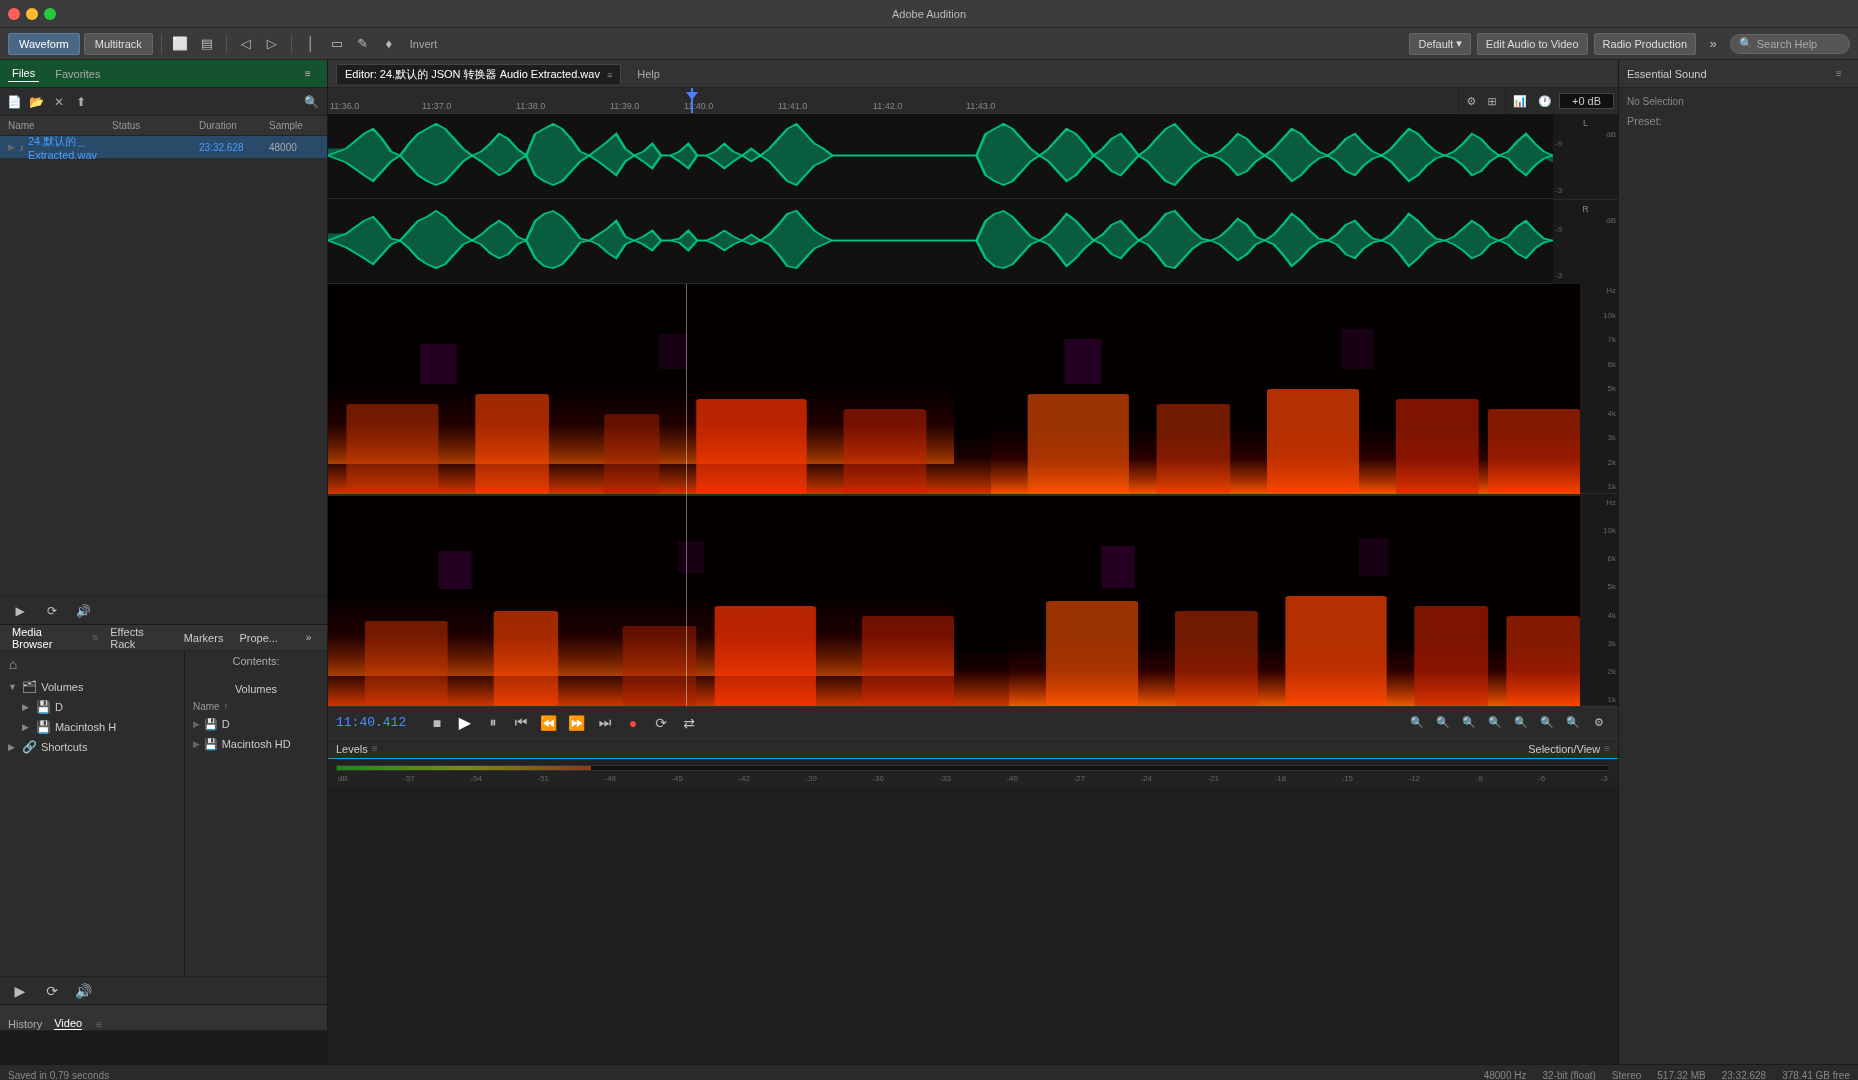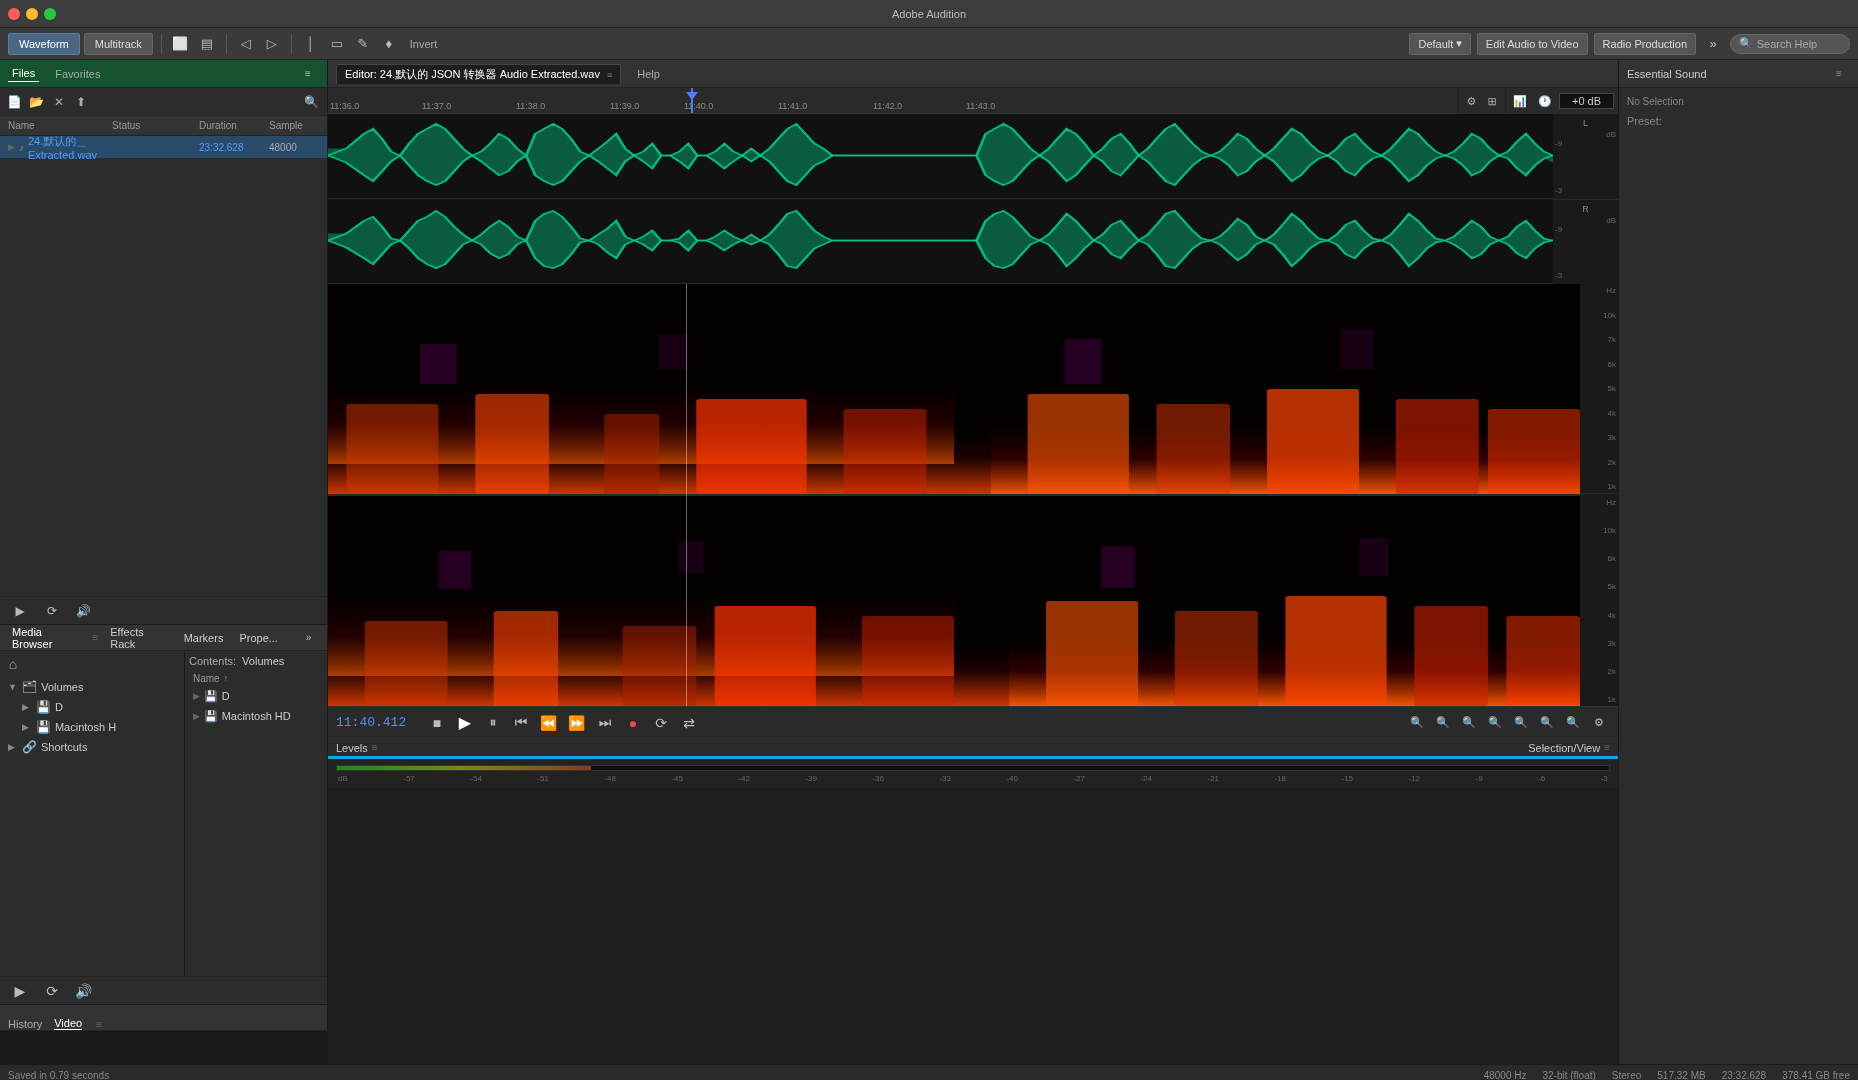--- a/index.html
+++ b/index.html
@@ -262,24 +262,25 @@
     .tree-label { color: #ccc; }
     .tree-item.indent1 { padding-left: 18px; }
 
     #media-content {
       flex: 1;
       padding: 4px;
     }
     #media-content-header {
       display: flex;
       align-items: center;
-      gap: 6px;
+      gap: 16px;
       margin-bottom: 4px;
       font-size: 11px;
       color: #aaa;
+      flex-direction: column;
     }
     .media-content-item {
       display: flex;
       align-items: center;
       gap: 4px;
       height: 20px;
       padding-left: 4px;
       cursor: pointer;
       font-size: 11px;
     }
@@ -443,21 +444,21 @@
       border-top: 1px solid #333;
       display: flex;
       flex-direction: column;
     }
     #levels-header {
       height: 20px;
       display: flex;
       align-items: center;
       padding: 0 8px;
       background: #2a2a2a;
-      border-bottom: 3px solid #0ea5e9;
+      border-bottom: 1px solid #0ea5e9;
       gap: 4px;
     }
     #levels-body {
       flex: 1;
       display: flex;
       flex-direction: column;
       justify-content: center;
       padding: 2px 8px;
       position: relative;
     }

